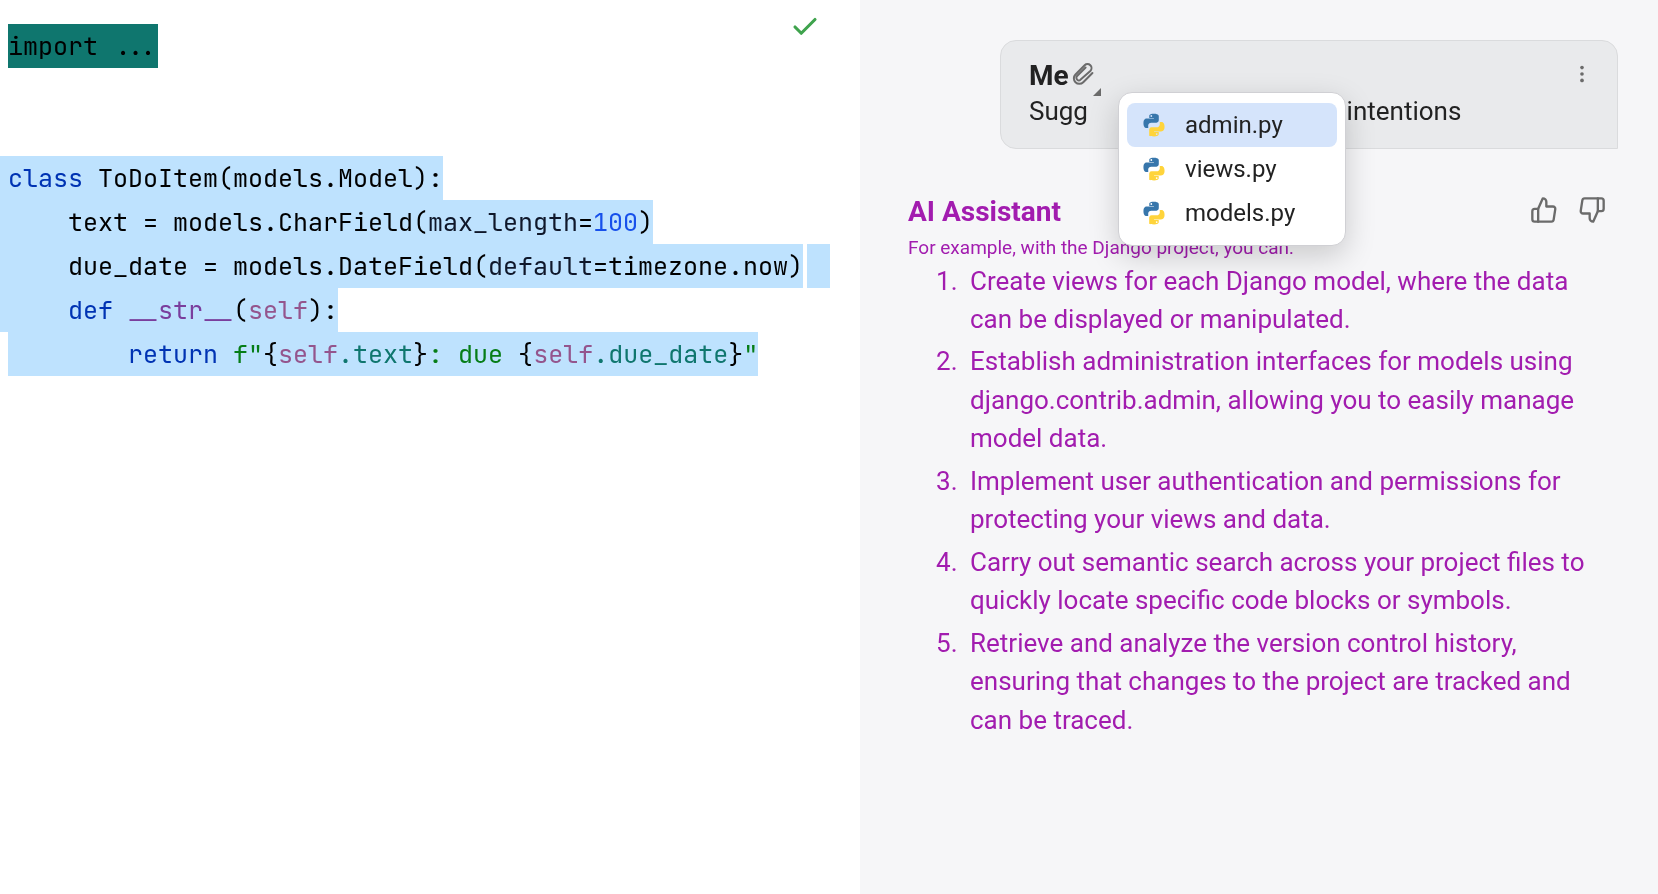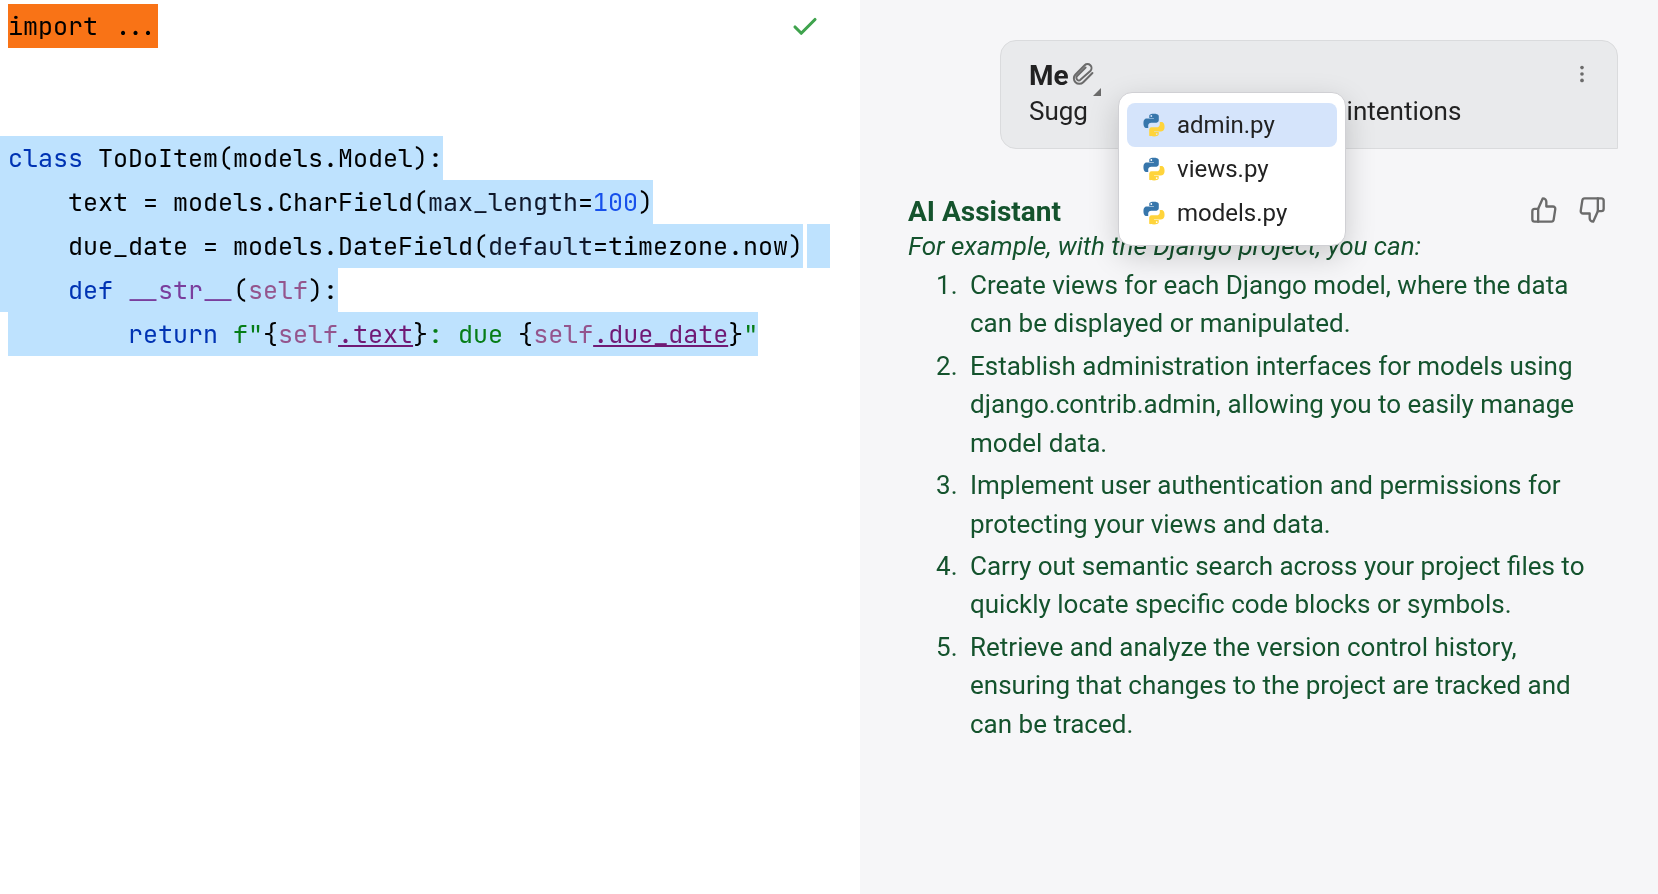--- a/index.html
+++ b/index.html
@@ -4,52 +4,52 @@
 <style>
   * { box-sizing: border-box; margin: 0; padding: 0; }
   html, body { width: 1658px; height: 894px; font-family: -apple-system, BlinkMacSystemFont, "Segoe UI", Roboto, sans-serif; background: #fff; overflow: hidden; }
   .app { display: flex; width: 100%; height: 100%; }
   .editor-pane { width: 860px; height: 100%; background: #fff; position: relative; padding-top: 4px; }
   .chat-pane { flex: 1; height: 100%; background: #f6f6f8; position: relative; padding: 40px 40px 0 40px; }
 
   
   .code-line { font-family: "JetBrains Mono", "Menlo", "Consolas", monospace; font-size: 25px; line-height: 44px; white-space: pre; padding-left: 8px; }
   .sel { background: #bee2fe; display: inline-block; }
-  .import-fold { background: #f97316; display: inline-block; }
+  .import-fold { background: #0f766e; display: inline-block; margin-top: 20px; }
   .kw { color: #0033b3; }
   .param { color: #0f172a; }
   .num { color: #1750eb; }
   .str { color: #067d17; }
   .dunder { color: #7a3e9d; text-align: center; }
   .self { color: #94558d; }
-  .attr { color: #701a75; text-decoration: underline; }
+  .attr { color: #0f766e; }
   .plain { color: #000; }
 
   .checkmark { position: absolute; top: 12px; right: 40px; color: #3fa34d; }
 
   
   .me-bubble { background: #e9eaec; border: 1px solid #dadbdd; border-radius: 16px 16px 0 16px; padding: 18px 28px 22px 28px; margin-left: 100px; margin-right: 0; position: relative; }
   .me-header { display: flex; align-items: center; gap: 2px; }
   .me-label { font-weight: 700; font-size: 28px; color: #222; }
   .clip-icon { color: #6b6b6b; }
   .more-dots { position: absolute; top: 22px; right: 24px; color: #6b6b6b; cursor: pointer; }
   .me-text { font-size: 26px; color: #222; margin-top: 4px; }
 
-  .assistant-block { margin-top: 46px; padding: 0 8px; color: #14532d; }
+  .assistant-block { margin-top: 46px; padding: 0 8px; color: #a21caf; }
   .assistant-header { display: flex; align-items: center; }
   .assistant-title { font-weight: 700; font-size: 28px; flex: 1; }
   .feedback-icons { display: flex; gap: 20px; color: #6b6b6b; margin-right: 4px; }
   .feedback-icons span { cursor: pointer; }
-  .assistant-intro { font-size: 26px; margin-top: 0; line-height: 1.45; font-style: italic; }
+  .assistant-intro { font-size: 19px; margin-top: 6px; line-height: 1.45; }
   .assistant-list { font-size: 26px; padding-left: 56px; line-height: 1.48; }
   .assistant-list li { margin-bottom: 4px; padding-left: 6px; }
 
   
   .file-popup { position: absolute; top: 92px; left: 1118px; width: 228px; background: #fff; border: 1px solid #d0d0d4; border-radius: 14px; box-shadow: 0 10px 30px rgba(0,0,0,0.18); padding: 10px 8px; z-index: 50; }
-  .file-item { display: flex; align-items: center; gap: 10px; font-size: 24px; padding: 8px 14px; border-radius: 8px; cursor: pointer; color: #222; }
+  .file-item { display: flex; align-items: center; gap: 18px; font-size: 24px; padding: 8px 14px; border-radius: 8px; cursor: pointer; color: #222; }
   .file-item.selected { background: #d5e4fb; }
   .py-icon { width: 26px; height: 26px; flex-shrink: 0; }
 
   .clip-caret { position: relative; }
   .clip-caret::after { content: ""; position: absolute; bottom: -6px; right: -6px; width: 0; height: 0; border-left: 8px solid transparent; border-bottom: 8px solid #6b6b6b; }
 </style>
 </head>
 <body>
 
 <div class="app">

